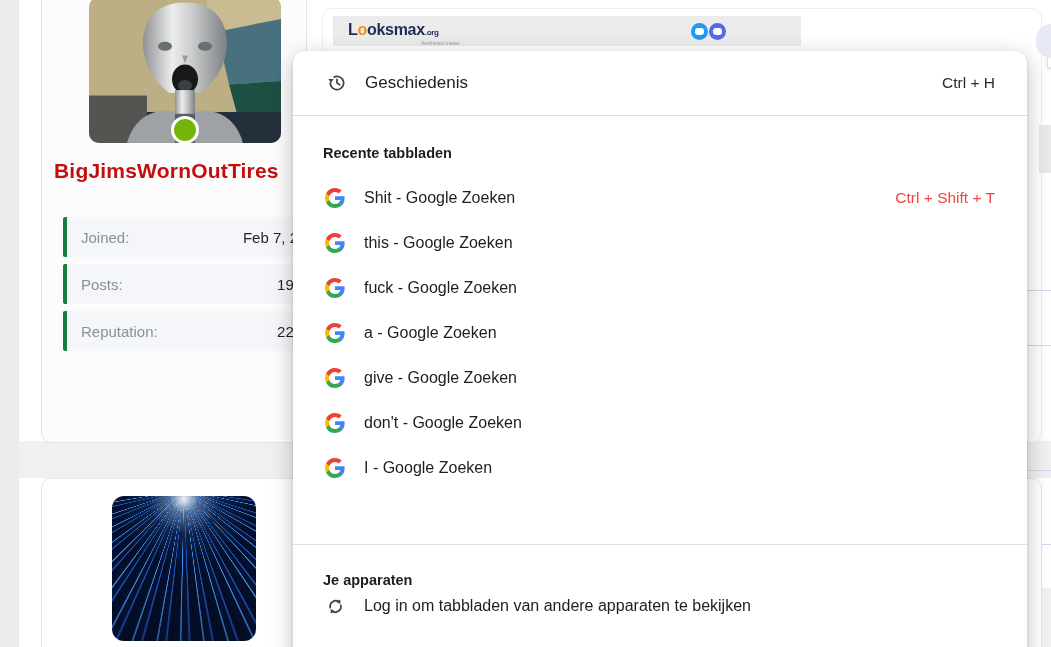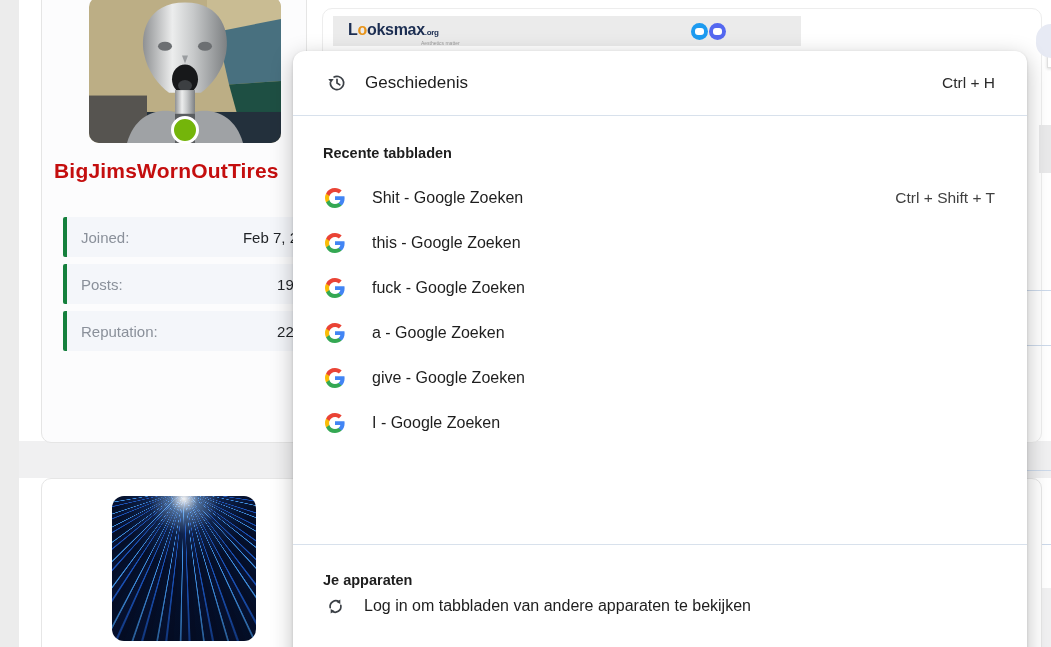--- a/index.html
+++ b/index.html
@@ -67,24 +67,24 @@
     box-sizing:border-box;padding:0 32px 0 34px;}
   .menu-header .icon{width:20px;height:20px;margin-right:18px;flex:none;}
   .menu-title{font-size:17px;color:#1e1e1e;flex:1;}
   .menu-shortcut{font-size:15.5px;color:#2b2b2b;}
   .divider{position:absolute;left:0;width:100%;height:1px;background:#d8e1ec;}
   .d1{top:64px;} .d2{top:493px;}
   .section-label{position:absolute;left:30px;height:24px;line-height:24px;
     font-size:14.5px;font-weight:bold;color:#1e1e1e;}
   .s1{top:90px;} .s2{top:517px;}
   .tab-list{position:absolute;left:0;top:124px;width:100%;}
-  .tab-row{height:45px;display:flex;align-items:center;box-sizing:border-box;padding:0 32px;cursor:default;gap:8px;}
+  .tab-row{height:45px;display:flex;align-items:center;box-sizing:border-box;padding:0 32px;cursor:default;}
   .tab-row .gicon{width:20px;height:20px;margin-right:19px;flex:none;}
   .tab-label{font-size:16px;color:#1e1e1e;flex:1;}
-  .tab-shortcut{font-size:15.5px;color:#404040;}
+  .tab-shortcut{font-size:15.5px;color:#ef4444;}
   .signin-row{position:absolute;left:0;top:539px;width:100%;height:32px;display:flex;align-items:center;
     box-sizing:border-box;padding:0 32px 0 34px;}
   .signin-row .icon{width:17px;height:17px;margin-right:20px;flex:none;}
   .signin-label{font-size:16px;color:#1e1e1e;}
 </style>
 </head>
 <body>
 
 <div id="canvas">
 
@@ -257,20 +257,32 @@
         </div>
         <div class="tab-row">
           <span class="gicon">
             <svg viewBox="0 0 18 18" width="20" height="20" aria-hidden="true">
               <path fill="#4285F4" d="M17.64 9.2c0-.637-.057-1.251-.164-1.84H9v3.481h4.844a4.14 4.14 0 0 1-1.796 2.716v2.259h2.908c1.702-1.567 2.684-3.875 2.684-6.615z"></path>
               <path fill="#34A853" d="M9 18c2.43 0 4.467-.806 5.956-2.18l-2.908-2.259c-.806.54-1.837.86-3.048.86-2.344 0-4.328-1.584-5.036-3.711H.957v2.332A8.997 8.997 0 0 0 9 18z"></path>
               <path fill="#FBBC05" d="M3.964 10.71A5.41 5.41 0 0 1 3.682 9c0-.593.102-1.17.282-1.71V4.958H.957A8.996 8.996 0 0 0 0 9c0 1.452.348 2.827.957 4.042l3.007-2.332z"></path>
               <path fill="#EA4335" d="M9 3.58c1.321 0 2.508.454 3.44 1.345l2.582-2.58C13.463.891 11.426 0 9 0A8.997 8.997 0 0 0 .957 4.958L3.964 7.29C4.672 5.163 6.656 3.58 9 3.58z"></path>
             </svg>
           </span>
+          <span class="tab-label">don't - Google Zoeken</span>
+          <span class="tab-shortcut"></span>
+        </div>
+        <div class="tab-row">
+          <span class="gicon">
+            <svg viewBox="0 0 18 18" width="20" height="20" aria-hidden="true">
+              <path fill="#4285F4" d="M17.64 9.2c0-.637-.057-1.251-.164-1.84H9v3.481h4.844a4.14 4.14 0 0 1-1.796 2.716v2.259h2.908c1.702-1.567 2.684-3.875 2.684-6.615z"></path>
+              <path fill="#34A853" d="M9 18c2.43 0 4.467-.806 5.956-2.18l-2.908-2.259c-.806.54-1.837.86-3.048.86-2.344 0-4.328-1.584-5.036-3.711H.957v2.332A8.997 8.997 0 0 0 9 18z"></path>
+              <path fill="#FBBC05" d="M3.964 10.71A5.41 5.41 0 0 1 3.682 9c0-.593.102-1.17.282-1.71V4.958H.957A8.996 8.996 0 0 0 0 9c0 1.452.348 2.827.957 4.042l3.007-2.332z"></path>
+              <path fill="#EA4335" d="M9 3.58c1.321 0 2.508.454 3.44 1.345l2.582-2.58C13.463.891 11.426 0 9 0A8.997 8.997 0 0 0 .957 4.958L3.964 7.29C4.672 5.163 6.656 3.58 9 3.58z"></path>
+            </svg>
+          </span>
           <span class="tab-label">I - Google Zoeken</span>
           <span class="tab-shortcut"></span>
         </div>
       </div>
 
     <div class="divider d2"></div>
     <div class="section-label s2">Je apparaten</div>
     <div class="signin-row">
       <span class="icon">
         <svg viewBox="0 0 24 24" width="17" height="17" aria-hidden="true">

